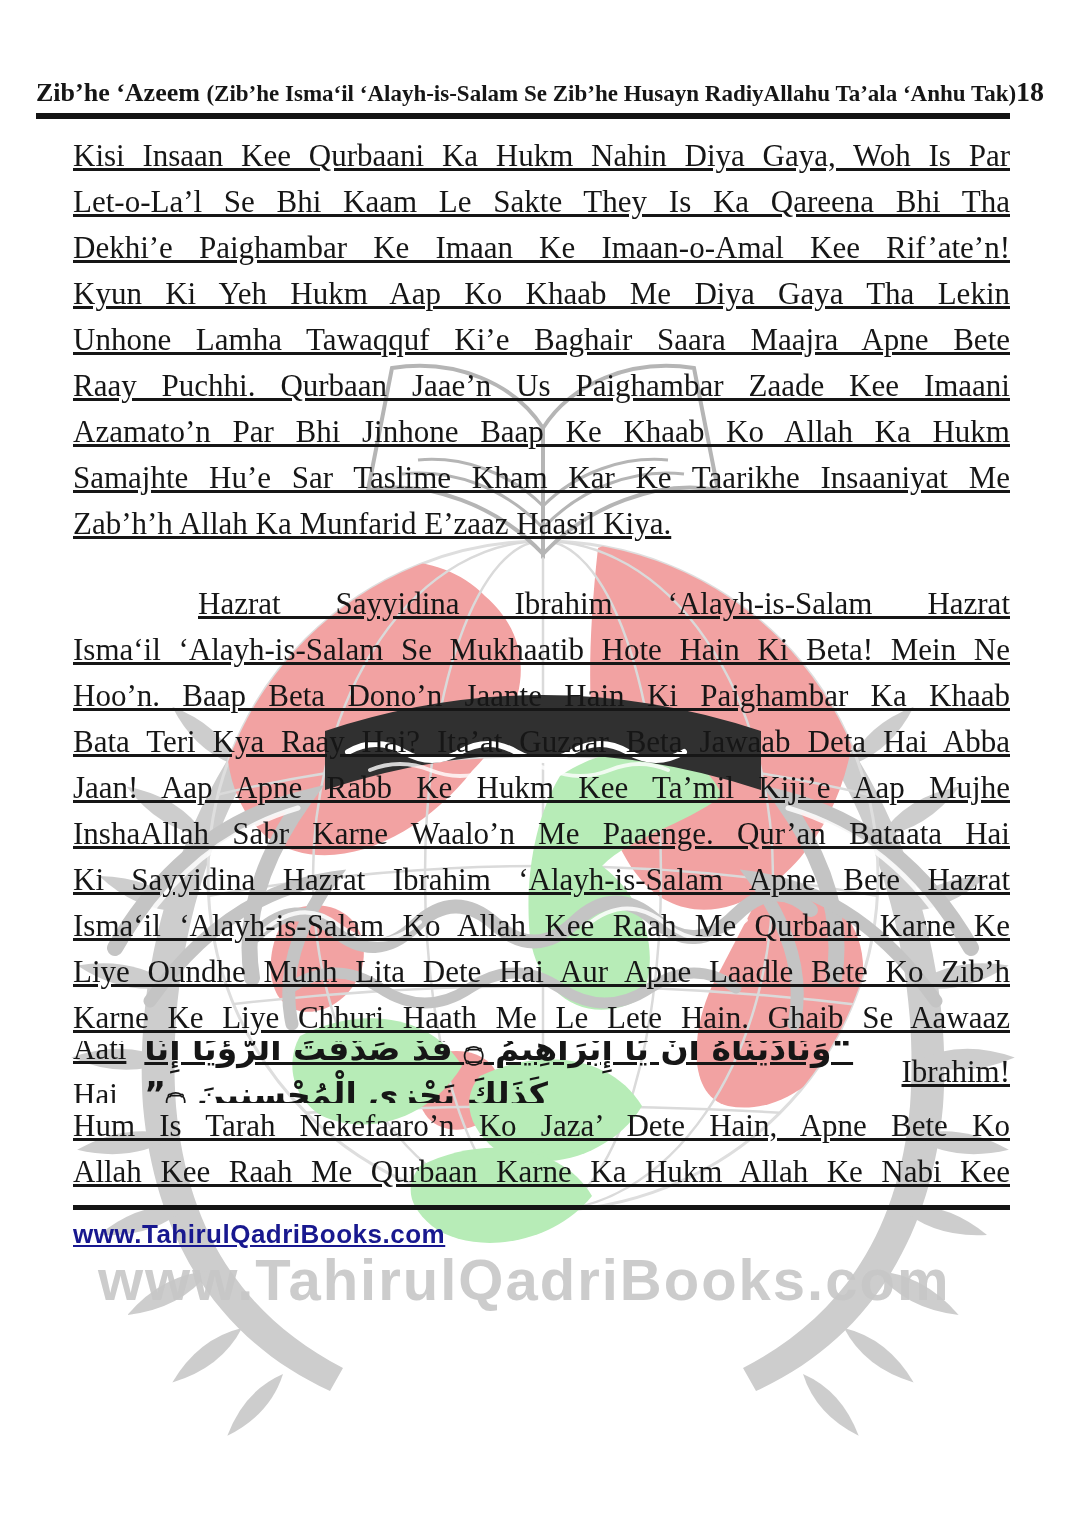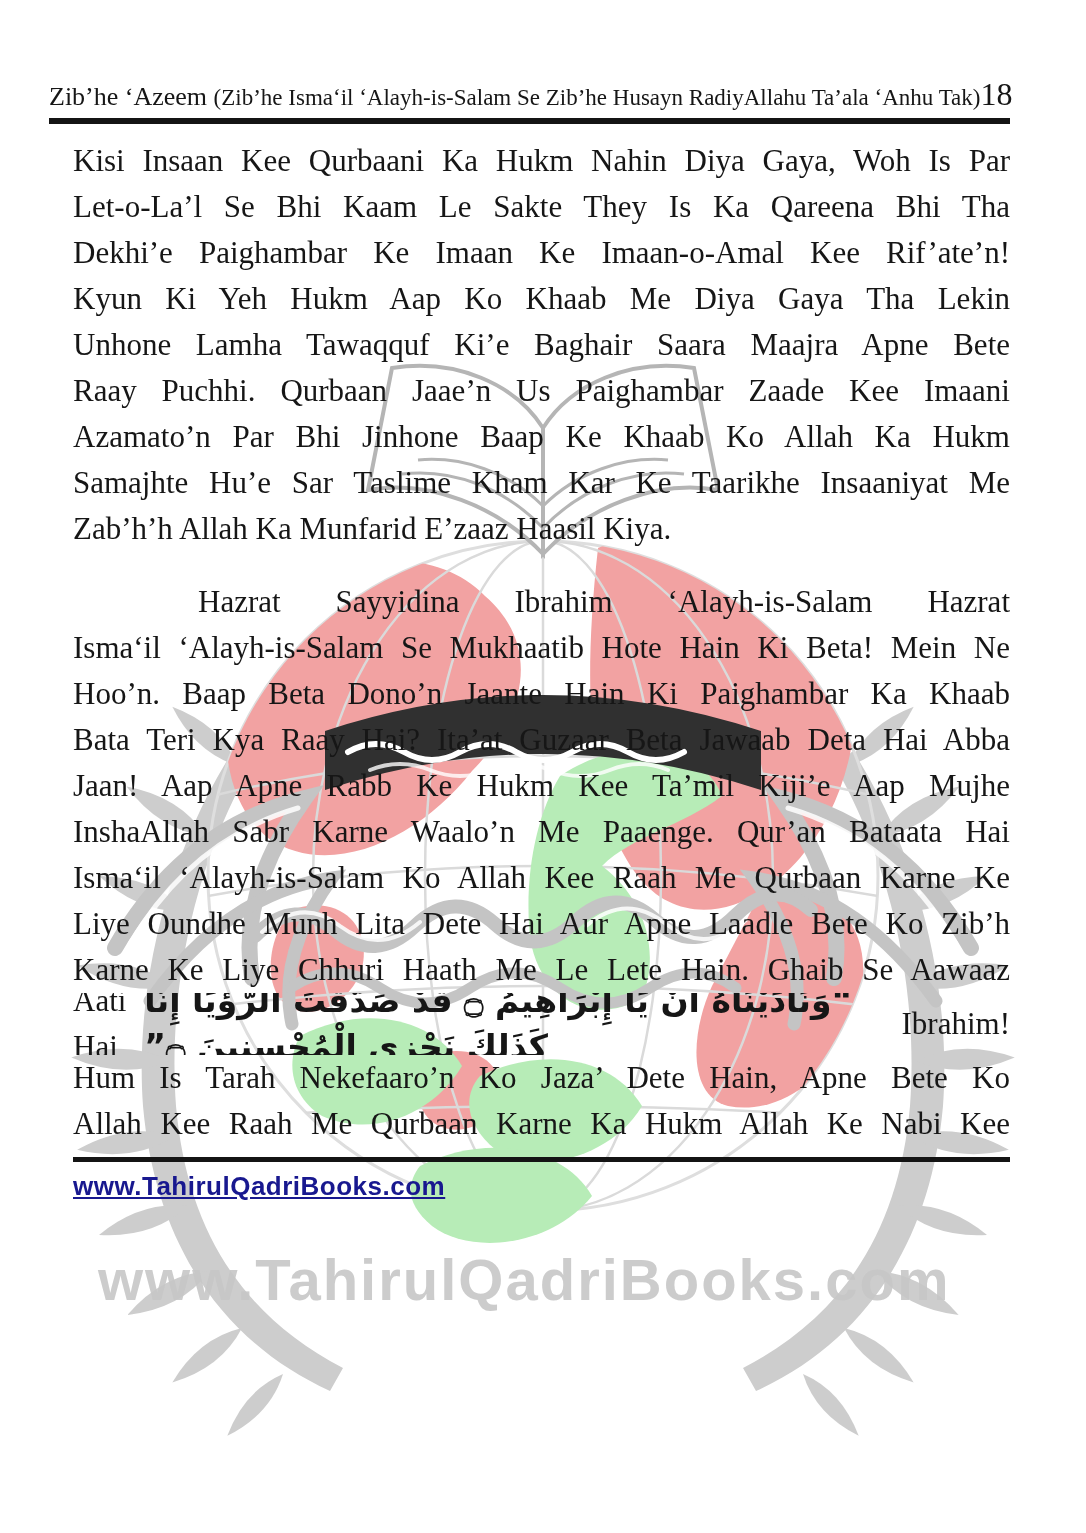--- a/index.html
+++ b/index.html
@@ -8,33 +8,33 @@
   .page{position:relative;width:1086px;height:1533px;}
 
   
   .wm-layer{position:absolute;inset:0;z-index:0;}
   .wm-site{position:absolute;top:1170px;left:98px;font-family:"Liberation Sans",sans-serif;
            font-weight:bold;font-size:58px;letter-spacing:2px;color:#c7c7c7;opacity:.9;
            white-space:nowrap;}
 
   
   .content{position:relative;z-index:1;}
-  header{margin:76px 76px 0 49px;}
+  header{margin:76px 76px 0 36px;font-weight:bold;}
   .hdr-row{display:flex;align-items:baseline;justify-content:space-between;}
   .hdr-left{white-space:nowrap;}
   .hdr-title{font-size:26px;}
   .hdr-sub{font-size:23px;}
-  .hdr-page{font-size:32px;padding-right:22px;}
+  .hdr-page{font-size:28px;padding-right:22px;}
   .rule{height:6px;background:#141414;margin-top:5px;}
 
-  main{margin:14px 76px 0 73px;}
+  main{margin:14px 76px 0 73px;text-decoration:underline;}
   .line{font-size:31px;line-height:46px;height:46px;overflow:hidden;
         text-align:justify;text-align-last:justify;}
   .line.endline{text-align-last:left;}
-  .para.p2{margin-top:27px;}
+  .para.p2{margin-top:34px;}
   .line.mixed{display:flex;justify-content:space-between;align-items:center;
               height:62px;text-align:left;text-align-last:left;}
   .arabic{font-family:"DejaVu Sans",sans-serif;font-weight:bold;font-size:33px;
           direction:rtl;unicode-bidi:isolate;}
 
   footer{margin:10px 76px 0 73px;}
   .footer-rule{height:5px;background:#141414;}
   .footer-link{display:inline-block;margin-top:9px;font-family:"Liberation Sans",sans-serif;
                font-weight:bold;font-size:26px;color:#18188f;text-decoration:underline;
                letter-spacing:.5px;}
@@ -168,20 +168,21 @@
           <div class="line">Samajhte Hu’e Sar Taslime Kham Kar Ke Taarikhe Insaaniyat Me</div>
           <div class="line endline">Zab’h’h Allah Ka Munfarid E’zaaz Haasil Kiya.</div>
         </div>
         <div class="para p2">
           <div class="line" style="padding-left: 125px;">Hazrat Sayyidina Ibrahim ‘Alayh-is-Salam Hazrat</div>
           <div class="line">Isma‘il ‘Alayh-is-Salam Se Mukhaatib Hote Hain Ki Beta! Mein Ne</div>
           <div class="line">Hoo’n. Baap Beta Dono’n Jaante Hain Ki Paighambar Ka Khaab</div>
           <div class="line">Bata Teri Kya Raay Hai? Ita’at Guzaar Beta Jawaab Deta Hai Abba</div>
           <div class="line">Jaan! Aap Apne Rabb Ke Hukm Kee Ta’mil Kiji’e Aap Mujhe</div>
           <div class="line">InshaAllah Sabr Karne Waalo’n Me Paaenge. Qur’an Bataata Hai</div>
+          <div class="line">Ki Sayyidina Hazrat Ibrahim ‘Alayh-is-Salam Apne Bete Hazrat</div>
           <div class="line">Isma‘il ‘Alayh-is-Salam Ko Allah Kee Raah Me Qurbaan Karne Ke</div>
           <div class="line">Liye Oundhe Munh Lita Dete Hai Aur Apne Laadle Bete Ko Zib’h</div>
           <div class="line">Karne Ke Liye Chhuri Haath Me Le Lete Hain. Ghaib Se Aawaaz</div>
           <div class="line mixed">
             <span>Aati Hai</span>
             <span class="arabic">“وَنَادَيْنَاهُ أَنْ يَا إِبْرَاهِيمُ ۝ قَدْ صَدَّقْتَ الرُّؤْيَا إِنَّا كَذَلِكَ نَجْزِي الْمُحْسِنِينَ ۝”</span>
             <span>Ibrahim!</span>
           </div>
           <div class="line">Hum Is Tarah Nekefaaro’n Ko Jaza’ Dete Hain, Apne Bete Ko</div>
           <div class="line">Allah Kee Raah Me Qurbaan Karne Ka Hukm Allah Ke Nabi Kee</div>

